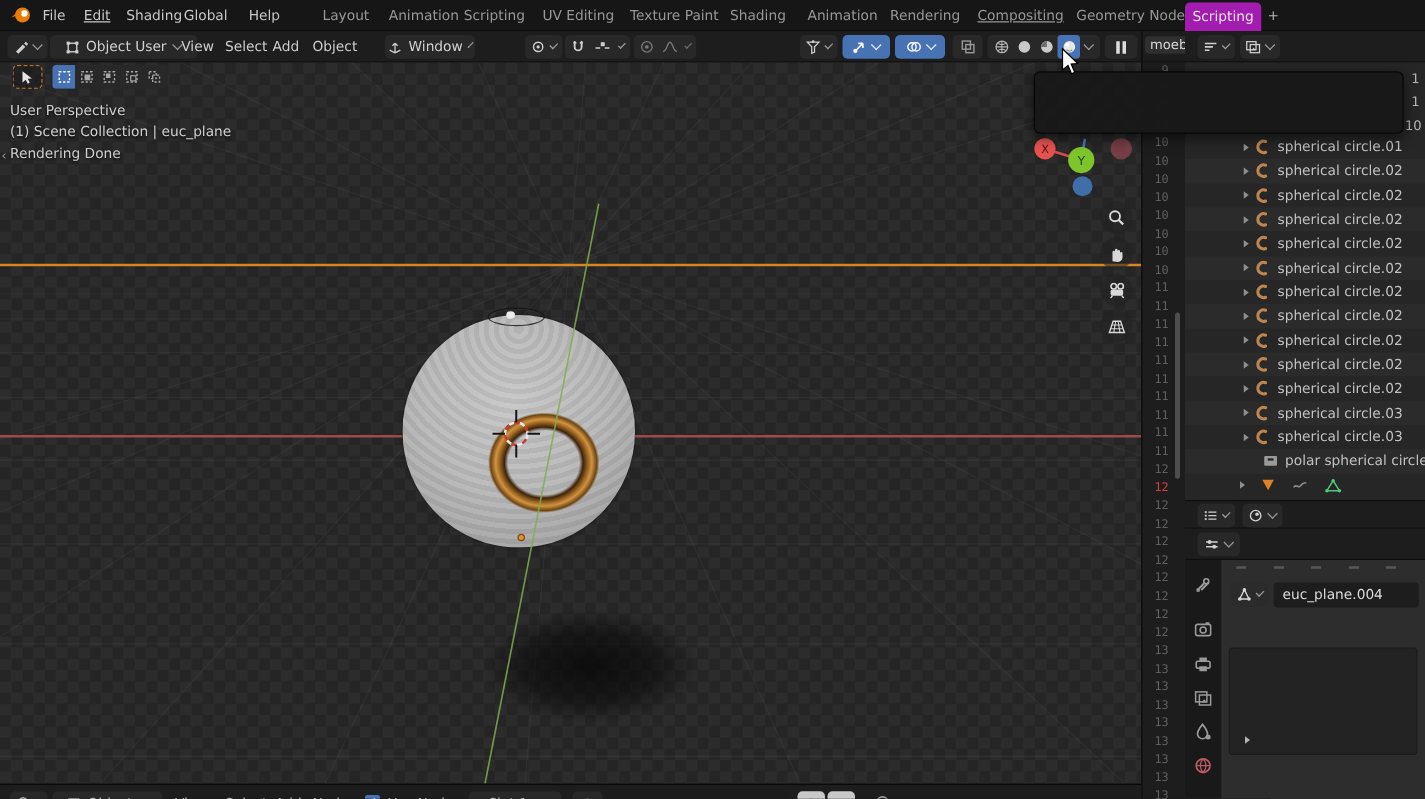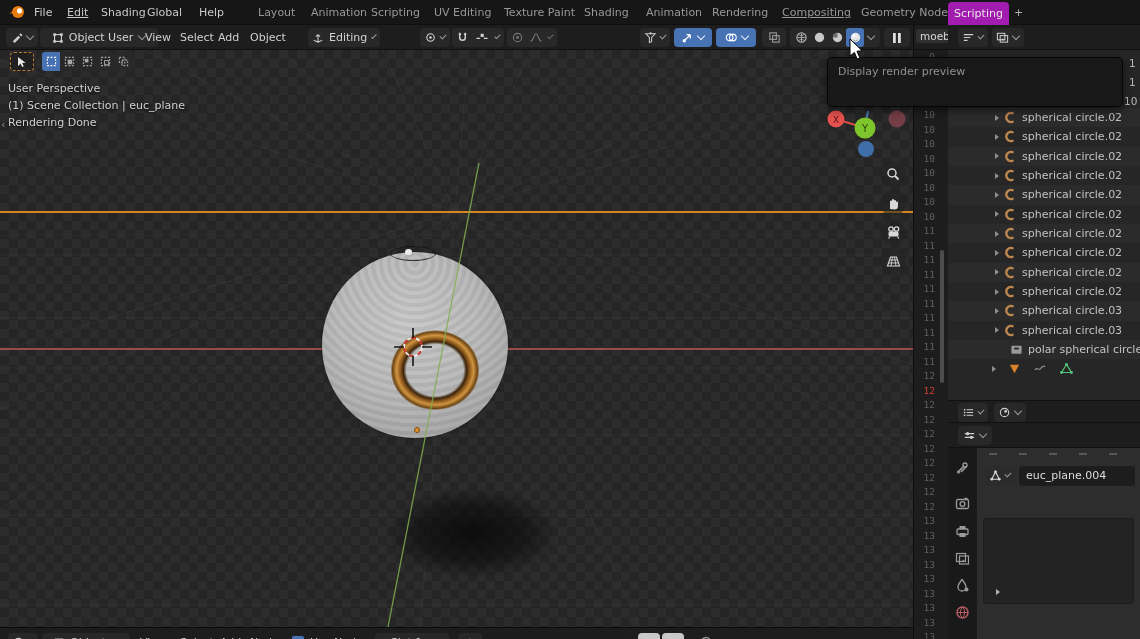--- a/index.html
+++ b/index.html
@@ -105,21 +105,21 @@
       <span class="vmenu" style="left: 176px;">Select</span>
       <span class="vmenu" style="left: 214px;">Add</span>
       <span class="vmenu" style="left: 246px;">Object</span>
     </div>
   <div class="btn grp" style="left:308px;width:72px">
     <span>
         <svg width="12" height="12" viewBox="0 0 14 14">
           <path d="M7 12 V3 M7 3 l-2.4 2.4 M7 3 l2.4 2.4 M7 12 L12 9.5 M7 12 L2 9.5" stroke="#cfcfcf" stroke-width="1.2" fill="none"></path>
         </svg>
       </span>
-    <span class="lbl">Editing</span>
+    <span class="lbl">Window</span>
       <i class="chv"></i>
   </div>
   <div class="btn" style="left:420px;width:30px">
     <span>
         <svg width="13" height="13" viewBox="0 0 14 14">
           <circle cx="7" cy="7" r="4" fill="none" stroke="#cfcfcf" stroke-width="1.2"></circle>
           <circle cx="7" cy="7" r="1.4" fill="#cfcfcf"></circle>
         </svg>
       </span>
       <i class="chv"></i>
@@ -420,20 +420,29 @@
       <span class="ln">13</span>
       <span class="ln">13</span>
       <span class="ln">13</span>
       <span class="ln">13</span>
     </div>
   <div class="abs" style="left:26px;top:200px;width:4px;height:133px;background:#4e4e4e;border-radius:2px"></div>
 </div>
 
 <div class="abs" style="left:948px;top:50px;width:192px;height:350px;background:#262626;overflow:hidden">
   <div class="abs" style="left:0;top:58px;width:192px">
+      <div class="ol-row">
+        <span class="tri-r"></span>
+        <span>
+          <svg width="13" height="13" viewBox="0 0 13 13">
+            <path d="M8.5 2.2 A4.6 4.6 0 1 0 8.5 10.8" fill="none" stroke="#bd8550" stroke-width="2.4" stroke-linecap="round"></path>
+          </svg>
+        </span>
+        <span>spherical circle.01</span>
+      </div>
       <div class="ol-row alt">
         <span class="tri-r"></span>
         <span>
           <svg width="13" height="13" viewBox="0 0 13 13">
             <path d="M8.5 2.2 A4.6 4.6 0 1 0 8.5 10.8" fill="none" stroke="#bd8550" stroke-width="2.4" stroke-linecap="round"></path>
           </svg>
         </span>
         <span>spherical circle.02</span>
       </div>
       <div class="ol-row">
@@ -726,18 +735,17 @@
       </span>
   </div>
   <span class="abs" style="left:700px;top:8px">
       <svg width="12" height="12" viewBox="0 0 12 12">
         <circle cx="6" cy="6" r="4.5" fill="none" stroke="#9a9a9a" stroke-width="1.3"></circle>
       </svg>
     </span>
 </div>
 
 <div class="abs tooltip">
-  <div class="tt-foot">Display render preview</div>
 </div>
 
 <svg class="abs" style="left:849px;top:38px;z-index:99" width="15" height="22">
   <path d="M1 1 L1 18 L5.4 14.4 L8.2 21 L10.8 19.8 L8 13.2 L13.2 12.8 Z" fill="#fff" stroke="#000" stroke-width="1"></path>
 </svg>
 
 </body></html>

